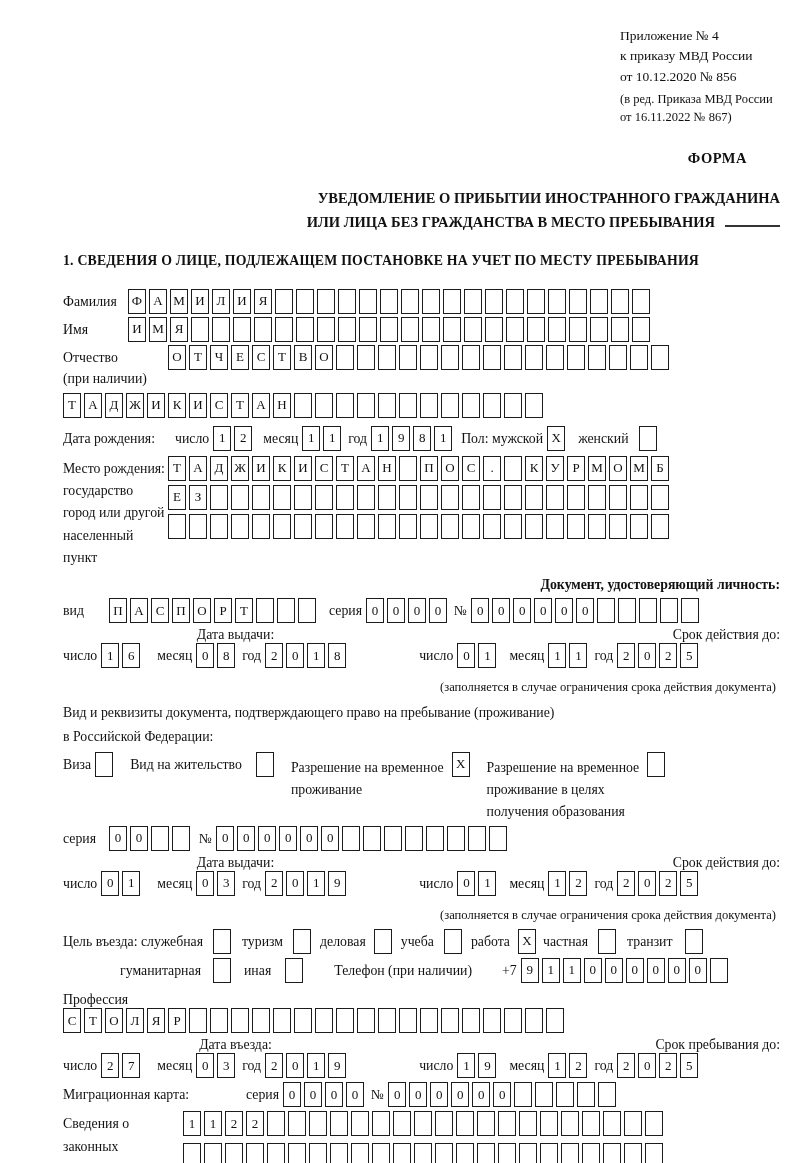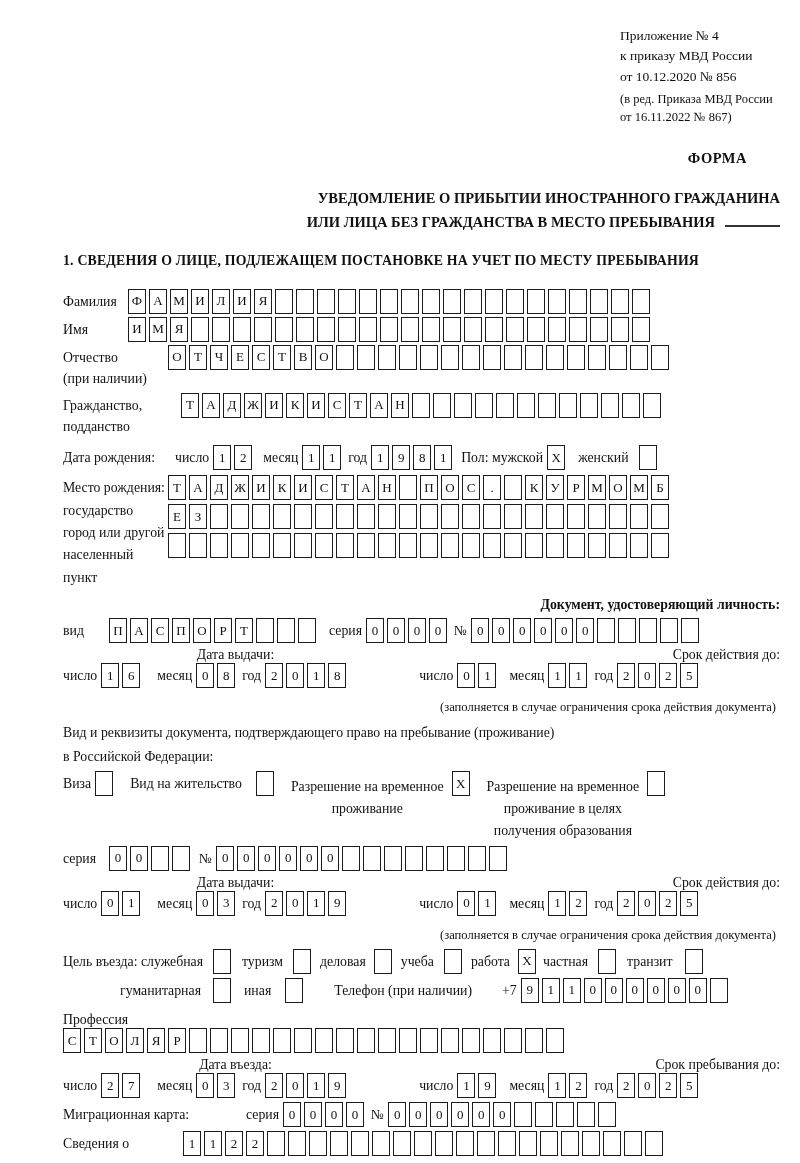--- a/index.html
+++ b/index.html
@@ -27,21 +27,21 @@
   .ml4{margin-left:4px;} .ml6{margin-left:6px;} .ml8{margin-left:8px;} .ml10{margin-left:10px;} .ml14{margin-left:14px;}
   .dlabel{flex:none;padding-top:5px;margin-right:4px;}
   .center-bold{text-align:right;font-weight:bold;font-size:13.8px;margin:8px 0 5px;}
   .subhead-row{display:flex;margin-top:4px;}
   .subhead-left{width:345px;text-align:center;}
   .subhead-right{flex:1;text-align:right;}
   .note{font-size:12.6px;text-align:right;padding-right:4px;margin:12px 0 6px;}
   .para{line-height:1.75;margin-top:6px;}
   .opt{display:flex;align-items:flex-start;}
   .opt .txt{padding-top:5px;}
-  .opt-center{text-align:center;line-height:1.6;padding-top:5px;}
+  .opt-center{line-height:1.6;padding-top:5px;}
 </style>
 </head>
 <body>
 
 <div class="page">
 
   <div class="appendix">
     <div>Приложение № 4</div>
     <div>к приказу МВД России</div>
     <div>от 10.12.2020 № 856</div>
@@ -151,24 +151,20 @@
           <span class="cbox"></span>
           <span class="cbox"></span>
           <span class="cbox"></span>
           <span class="cbox"></span>
           <span class="cbox"></span>
           <span class="cbox"></span>
         </span>
     </div>
 
     <div class="row">
-      <span class="lbl lbl2 w118">
-        <span style="display:block">Гражданство,</span>
-        <span style="display:block">подданство</span>
-      </span>
       <span class="boxes">
           <span class="cbox">Т</span>
           <span class="cbox">А</span>
           <span class="cbox">Д</span>
           <span class="cbox">Ж</span>
           <span class="cbox">И</span>
           <span class="cbox">К</span>
           <span class="cbox">И</span>
           <span class="cbox">С</span>
           <span class="cbox">Т</span>

